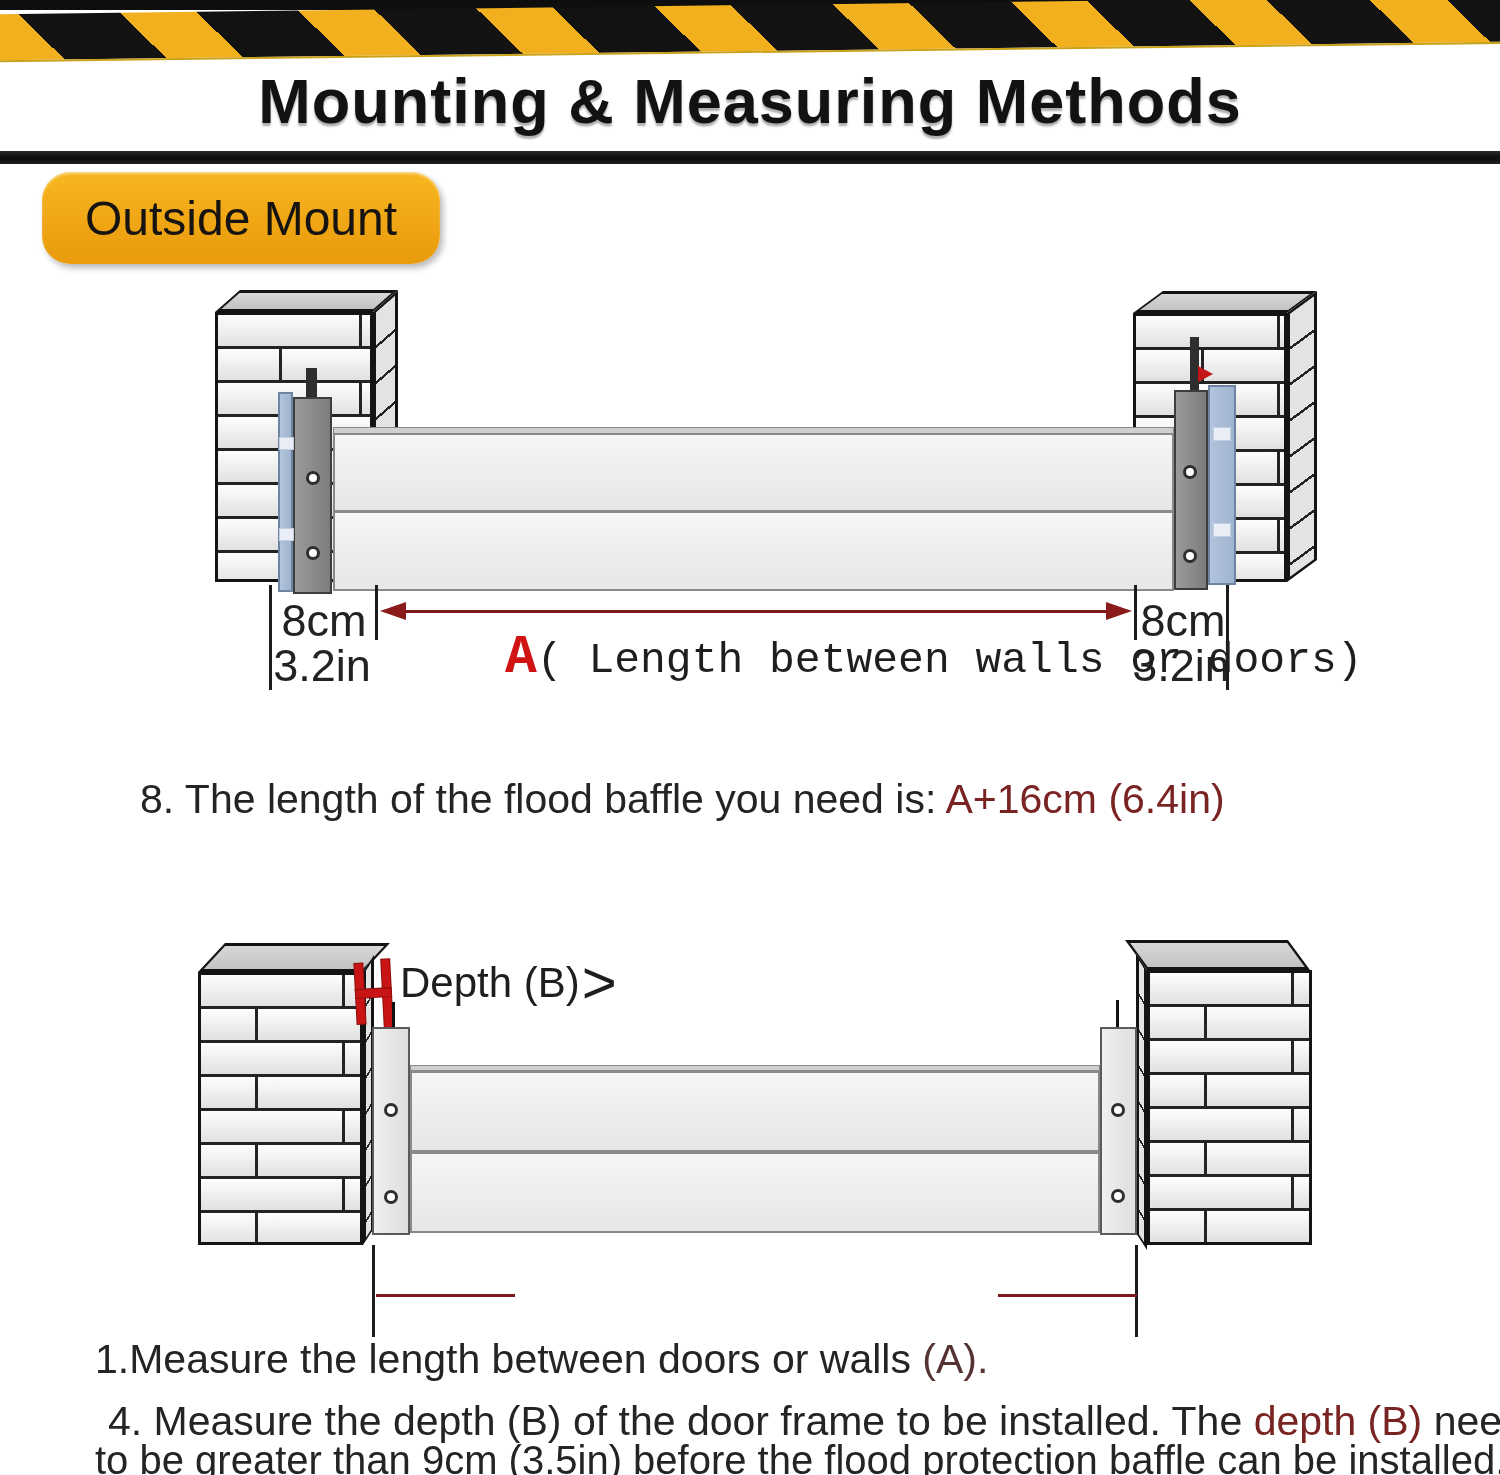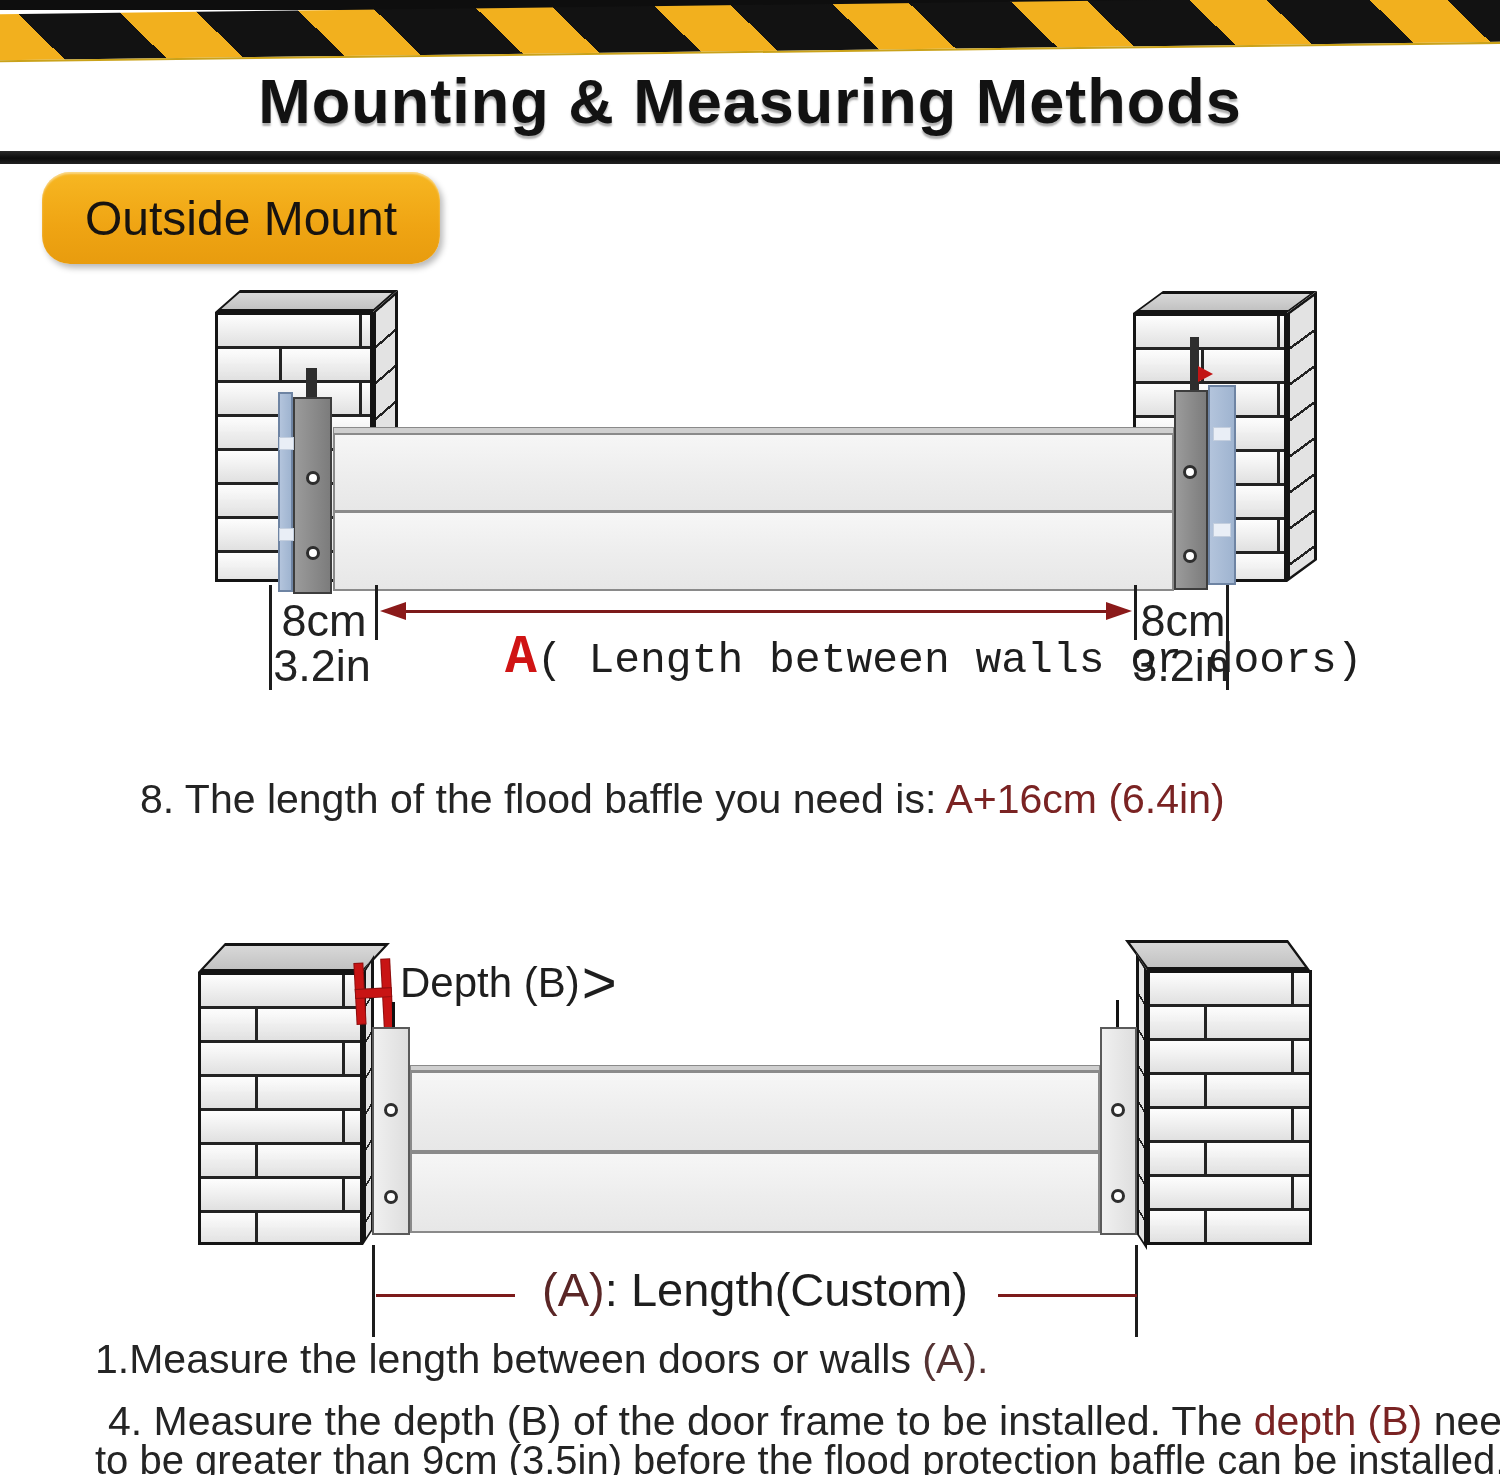--- a/index.html
+++ b/index.html
@@ -225,23 +225,20 @@
 
   <div class="abs depth-label" style="left:400px; top:948px;">
     <span class="depth-black">Depth (B) </span>
     <span class="depth-gt">&gt;</span>
   </div>
 
   <div class="abs tick" style="left:372px; top:1245px; width:3px; height:92px;"></div>
   <div class="abs tick" style="left:1135px; top:1245px; width:3px; height:92px;"></div>
   <div class="abs red-line" style="left:376px; top:1294px; width:139px; height:3px;"></div>
   <div class="abs red-line" style="left:998px; top:1294px; width:139px; height:3px;"></div>
-  <div class="abs span-label" style="left:430px; top:1262px; width:650px; text-align:center; font-size:47px;">
-    <span class="inA">(A)</span><span>: Length(Custom)</span>
-  </div>
 
   <div class="abs step" style="left:95px; top:1336px;">
     <span>1.Measure the length between doors or walls </span><span class="soft-red">(A).</span>
   </div>
   <div class="abs step" style="left:108px; top:1398px;">
     <span>4. Measure the depth (B) of the door frame to be installed. The </span><span class="strong-red">depth (B)</span><span> needs</span>
   </div>
   <div class="abs step" style="left:95px; top:1438px; font-size:40px;">
     <span>to be greater than 9cm (3.5in) before the flood protection baffle can be installed.</span>
   </div>

